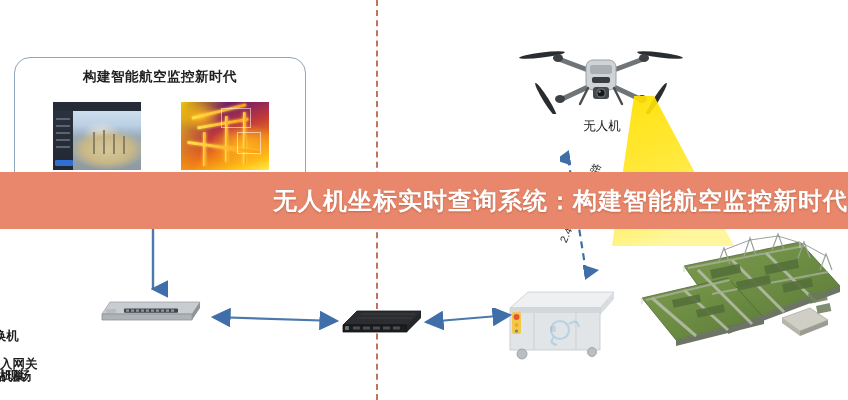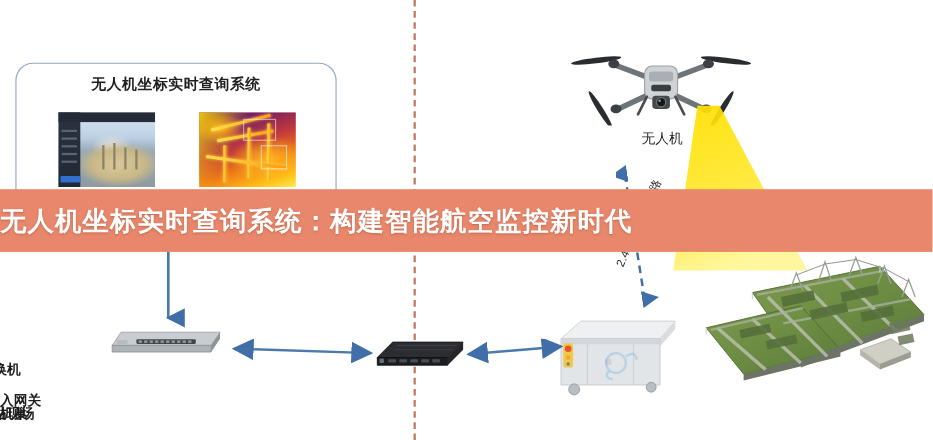--- a/index.html
+++ b/index.html
@@ -236,40 +236,40 @@
   
   .banner {
     position: absolute;
     left: 0;
     right: 0;
     top: 172px;
     height: 57px;
     background: #e8876b;
     display: flex;
     align-items: center;
-    justify-content: flex-start;
+    justify-content: flex-end;
   }
   .banner-text {
     color: #ffffff;
     font-size: 24px;
     font-weight: bold;
     letter-spacing: 1px;
     text-shadow: 0 1px 2px rgba(120,45,20,.35);
     white-space: nowrap;
   }
 </style>
 </head>
 <body>
 
 <div id="stage">
 
   <div class="vdash a"></div>
 
   <div class="card">
-    <div class="card-title">无人机坐标实时查询系统</div>
+    <div class="card-title">构建智能航空监控新时代</div>
 
     <div class="thumb left">
       <div class="shot3d">
         <div class="tool" style="top:16px;"></div>
         <div class="tool" style="top:23px;"></div>
         <div class="tool" style="top:30px;"></div>
         <div class="tool" style="top:37px;"></div>
         <div class="tool" style="top:44px;"></div>
         <div class="tick" style="left:26px;"></div>
         <div class="tick" style="left:38px;"></div>

